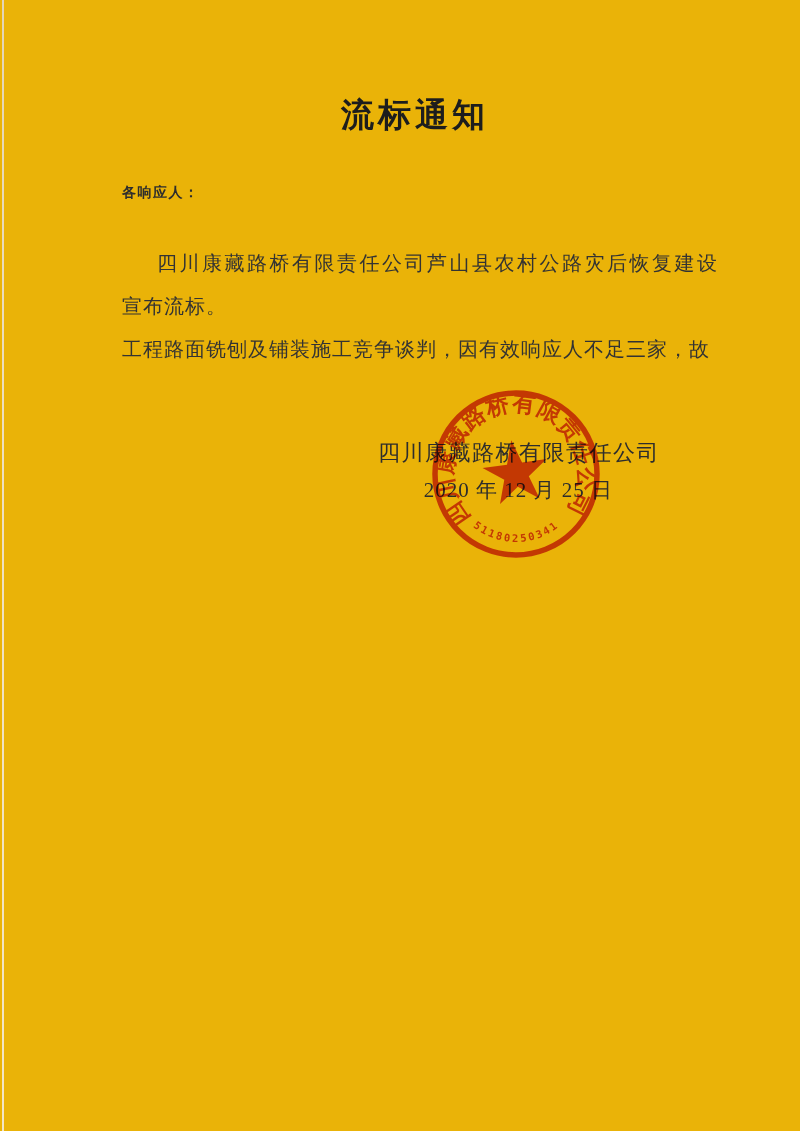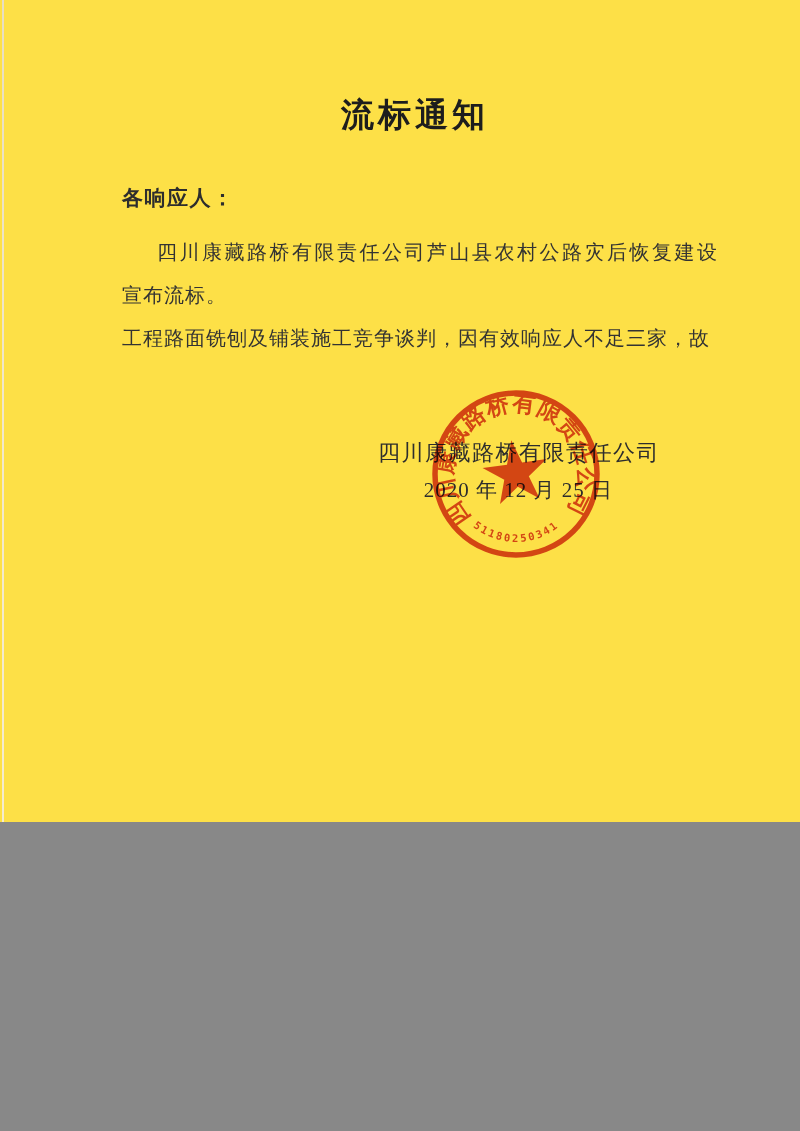--- a/index.html
+++ b/index.html
@@ -1,43 +1,43 @@
 <!DOCTYPE html>
 <html><head>
 <meta charset="utf-8">
 <style>
   html,body{margin:0;padding:0;background:#888;}
   .page{
     position:relative;
-    width:800px;height:822px;
+    width:800px;height:1131px;
     margin:0 auto;
-    background:#fde047;
+    background:#eab308;
     overflow:hidden;
     font-family:"Liberation Serif","DejaVu Serif",serif;
     color:#333;
   }
   .scan-edge{
     position:absolute;left:2px;top:0;width:2px;height:1131px;
     background:linear-gradient(#e2dde0,#efeaed 40%,#f6f2f4);
     opacity:.8;
   }
   .title{
     position:absolute;left:122px;top:93px;width:586px;
     margin:0;text-align:center;
     font-family:"Liberation Sans","DejaVu Sans",sans-serif;
     font-size:33px;font-weight:bold;letter-spacing:4px;color:#1d1d1d;
     white-space:nowrap;
   }
   .salutation{
     position:absolute;left:122px;top:184px;
-    font-size:21px;font-weight:600;letter-spacing:1.5px;color:#2d2d2d;
+    font-size:14px;font-weight:600;letter-spacing:1.5px;color:#2d2d2d;
     white-space:nowrap;
   }
   .body-text{
-    position:absolute;left:122px;top:231px;width:590px;
+    position:absolute;left:122px;top:242px;width:590px;
   }
   .body-text .line{
     height:43px;line-height:43px;
     font-size:20px;color:#333;white-space:nowrap;
   }
   .line.indent{padding-left:35px;}
   .line.ls-wide{letter-spacing:2.5px;}
   .line.ls-norm{letter-spacing:1px;}
   .sig-company{
     position:absolute;right:140px;top:438px;

